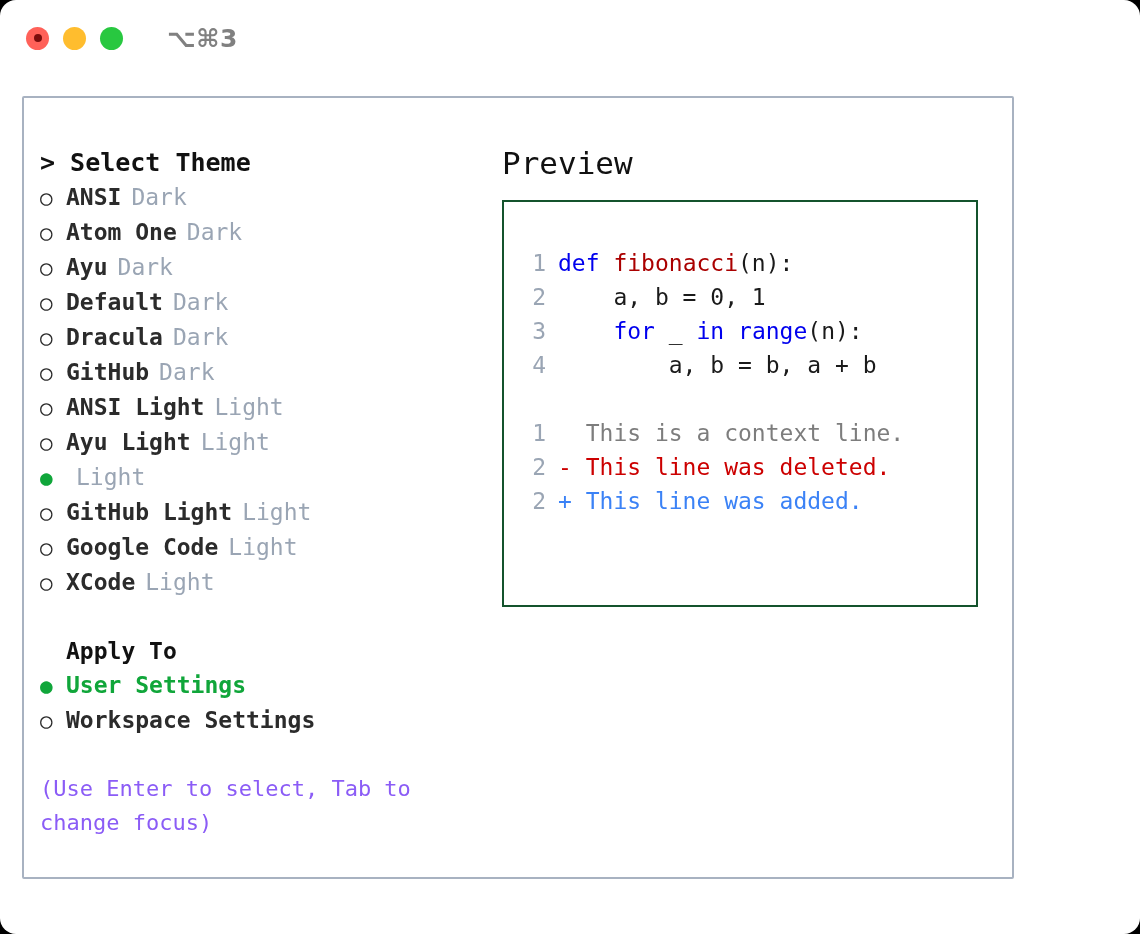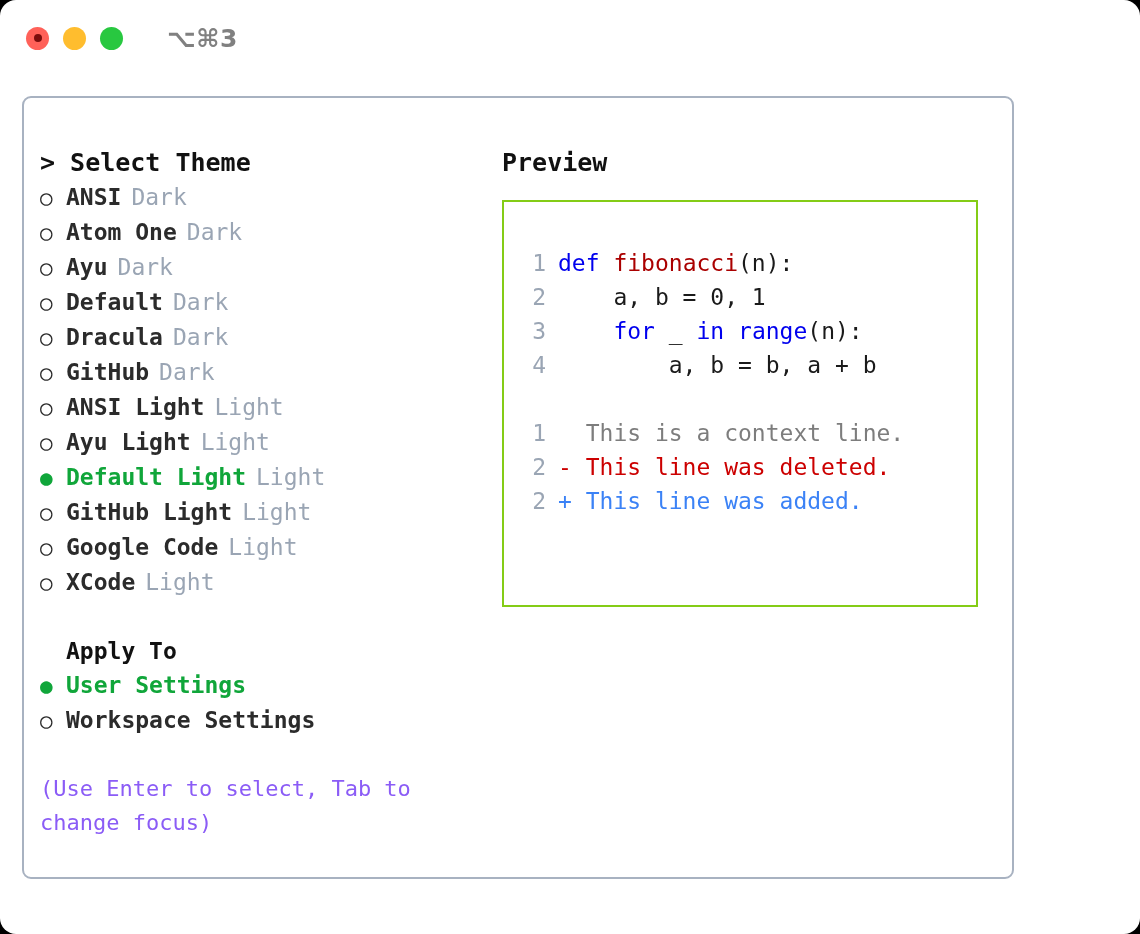--- a/index.html
+++ b/index.html
@@ -56,21 +56,21 @@
   }
 
   
   #panel {
     position: absolute;
     left: 22px;
     top: 96px;
     width: 992px;
     height: 783px;
     border: 2px solid #a8b2c1;
-    border-radius: 9px;
+    border-radius: 2px;
     background: #ffffff;
   }
   #panel-body {
     display: flex;
     padding: 48px 0 0 0;
   }
   #left-col {
     width: 468px;
     padding-left: 16px;
   }
@@ -122,31 +122,31 @@
   #hint {
     margin-top: 34px;
     font-size: 22px;
     line-height: 34px;
     color: #8b5cf6;
     width: 410px;
   }
 
   
   #preview-title {
-    font-size: 25px;
-    font-weight: 700;
+    font-size: 31px;
+    font-weight: 400;
     color: #111111;
     line-height: 34px;
     white-space: pre;
   }
   #preview-box {
     margin-top: 20px;
     width: 476px;
     height: 407px;
-    border: 2px solid #84cc16;
+    border: 2px solid #14532d;
     background: #ffffff;
     padding: 44px 0 0 14px;
   }
   .code-line {
     font-size: 23px;
     line-height: 34px;
     white-space: pre;
     color: #1a1a1a;
   }
   .lineno {
@@ -182,21 +182,21 @@
         <div class="section-title">&gt; Select Theme</div>
         <div id="theme-list">
             <div class="list-row"><span class="bullet">○</span><span class="row-label">ANSI</span><span class="row-tag">Dark</span></div>
             <div class="list-row"><span class="bullet">○</span><span class="row-label">Atom One</span><span class="row-tag">Dark</span></div>
             <div class="list-row"><span class="bullet">○</span><span class="row-label">Ayu</span><span class="row-tag">Dark</span></div>
             <div class="list-row"><span class="bullet">○</span><span class="row-label">Default</span><span class="row-tag">Dark</span></div>
             <div class="list-row"><span class="bullet">○</span><span class="row-label">Dracula</span><span class="row-tag">Dark</span></div>
             <div class="list-row"><span class="bullet">○</span><span class="row-label">GitHub</span><span class="row-tag">Dark</span></div>
             <div class="list-row"><span class="bullet">○</span><span class="row-label">ANSI Light</span><span class="row-tag">Light</span></div>
             <div class="list-row"><span class="bullet">○</span><span class="row-label">Ayu Light</span><span class="row-tag">Light</span></div>
-            <div class="list-row selected"><span class="bullet">●</span><span class="row-label">Default Light</span><span class="row-tag">Light</span></div>
+            <div class="list-row selected"><span class="bullet">●</span><span class="row-tag">Light</span></div>
             <div class="list-row"><span class="bullet">○</span><span class="row-label">GitHub Light</span><span class="row-tag">Light</span></div>
             <div class="list-row"><span class="bullet">○</span><span class="row-label">Google Code</span><span class="row-tag">Light</span></div>
             <div class="list-row"><span class="bullet">○</span><span class="row-label">XCode</span><span class="row-tag">Light</span></div>
           </div>
 
         <div class="spacer-row"></div>
 
         <div id="apply-title">Apply To</div>
         <div id="apply-list">
             <div class="list-row selected"><span class="bullet">●</span><span class="row-label">User Settings</span></div>

